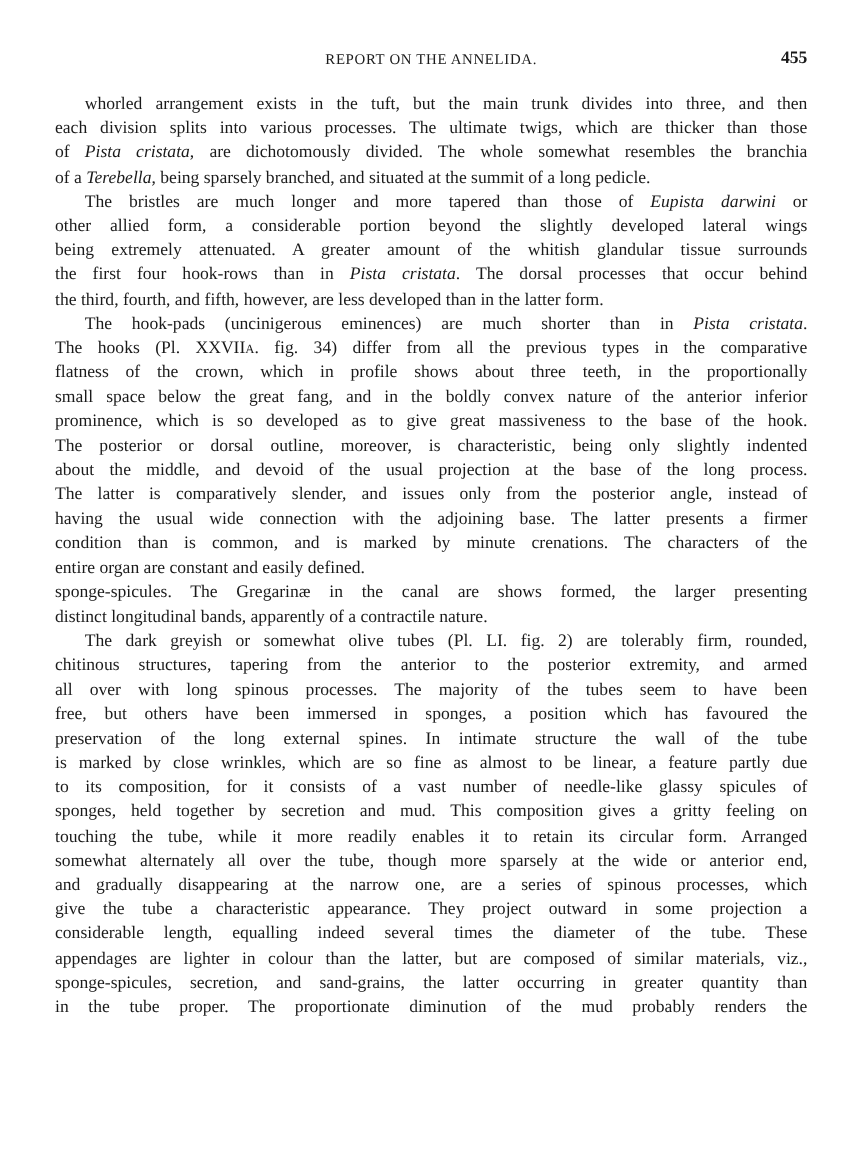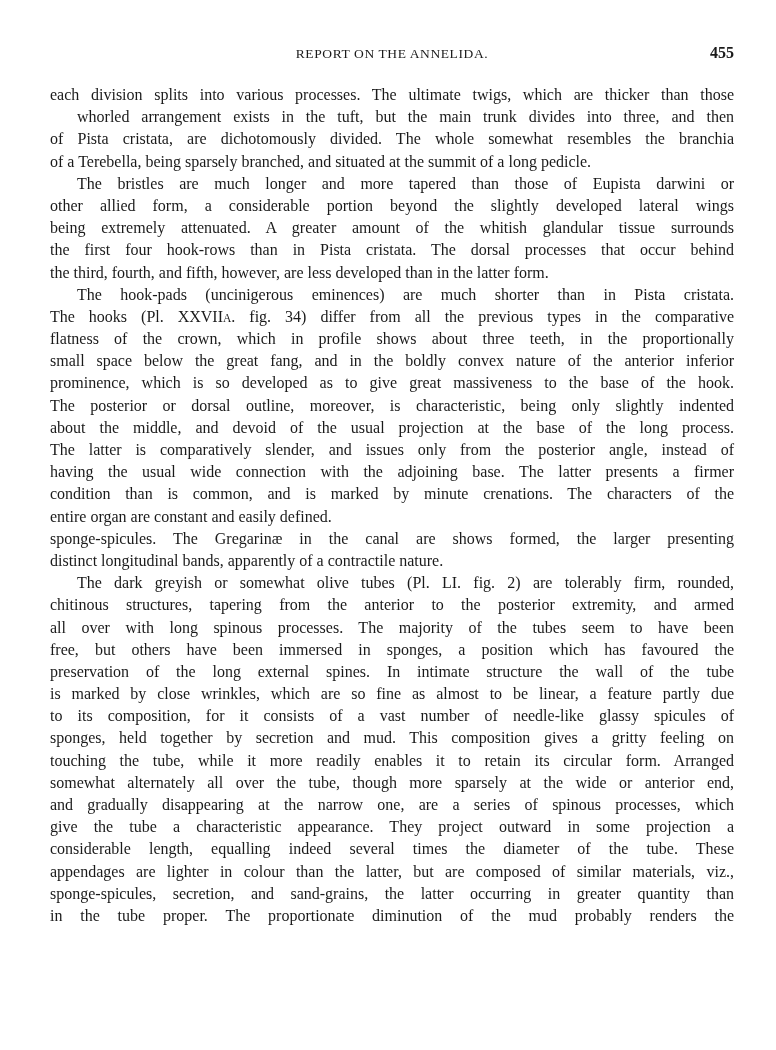--- a/index.html
+++ b/index.html
@@ -68,38 +68,39 @@
     .line.indent {
       padding-left: 27px;
     }
     .para {
       margin: 0 0 0 0;
     }
     .para + .para {
       margin-top: 0;
     }
     .it {
+      font-style: italic;
     }
     .sc {
       font-size: 11.5px;
     }
   </style>
 </head>
 <body>
 
 <div class="page">
   <div class="running-head">
     <span class="running-title">REPORT ON THE ANNELIDA.</span>
     <span class="page-number">455</span>
   </div>
 
   <div class="body-text" id="body-text">
       <div class="para">
+        <span class="line indent">whorled arrangement exists in the tuft, but the main trunk divides into three, and then</span>
         <span class="line">each division splits into various processes.  The ultimate twigs, which are thicker than those</span>
-        <span class="line indent">whorled arrangement exists in the tuft, but the main trunk divides into three, and then</span>
         <span class="line">of <span class="it">Pista cristata</span>, are dichotomously divided.  The whole somewhat resembles the branchia</span>
         <span class="line last">of a <span class="it">Terebella</span>, being sparsely branched, and situated at the summit of a long pedicle.</span>
       </div>
       <div class="para">
         <span class="line indent">The bristles are much longer and more tapered than those of <span class="it">Eupista darwini</span> or</span>
         <span class="line">other allied form, a considerable portion beyond the slightly developed lateral wings</span>
         <span class="line">being extremely attenuated.  A greater amount of the whitish glandular tissue surrounds</span>
         <span class="line">the first four hook-rows than in <span class="it">Pista cristata</span>.  The dorsal processes that occur behind</span>
         <span class="line last">the third, fourth, and fifth, however, are less developed than in the latter form.</span>
       </div>

